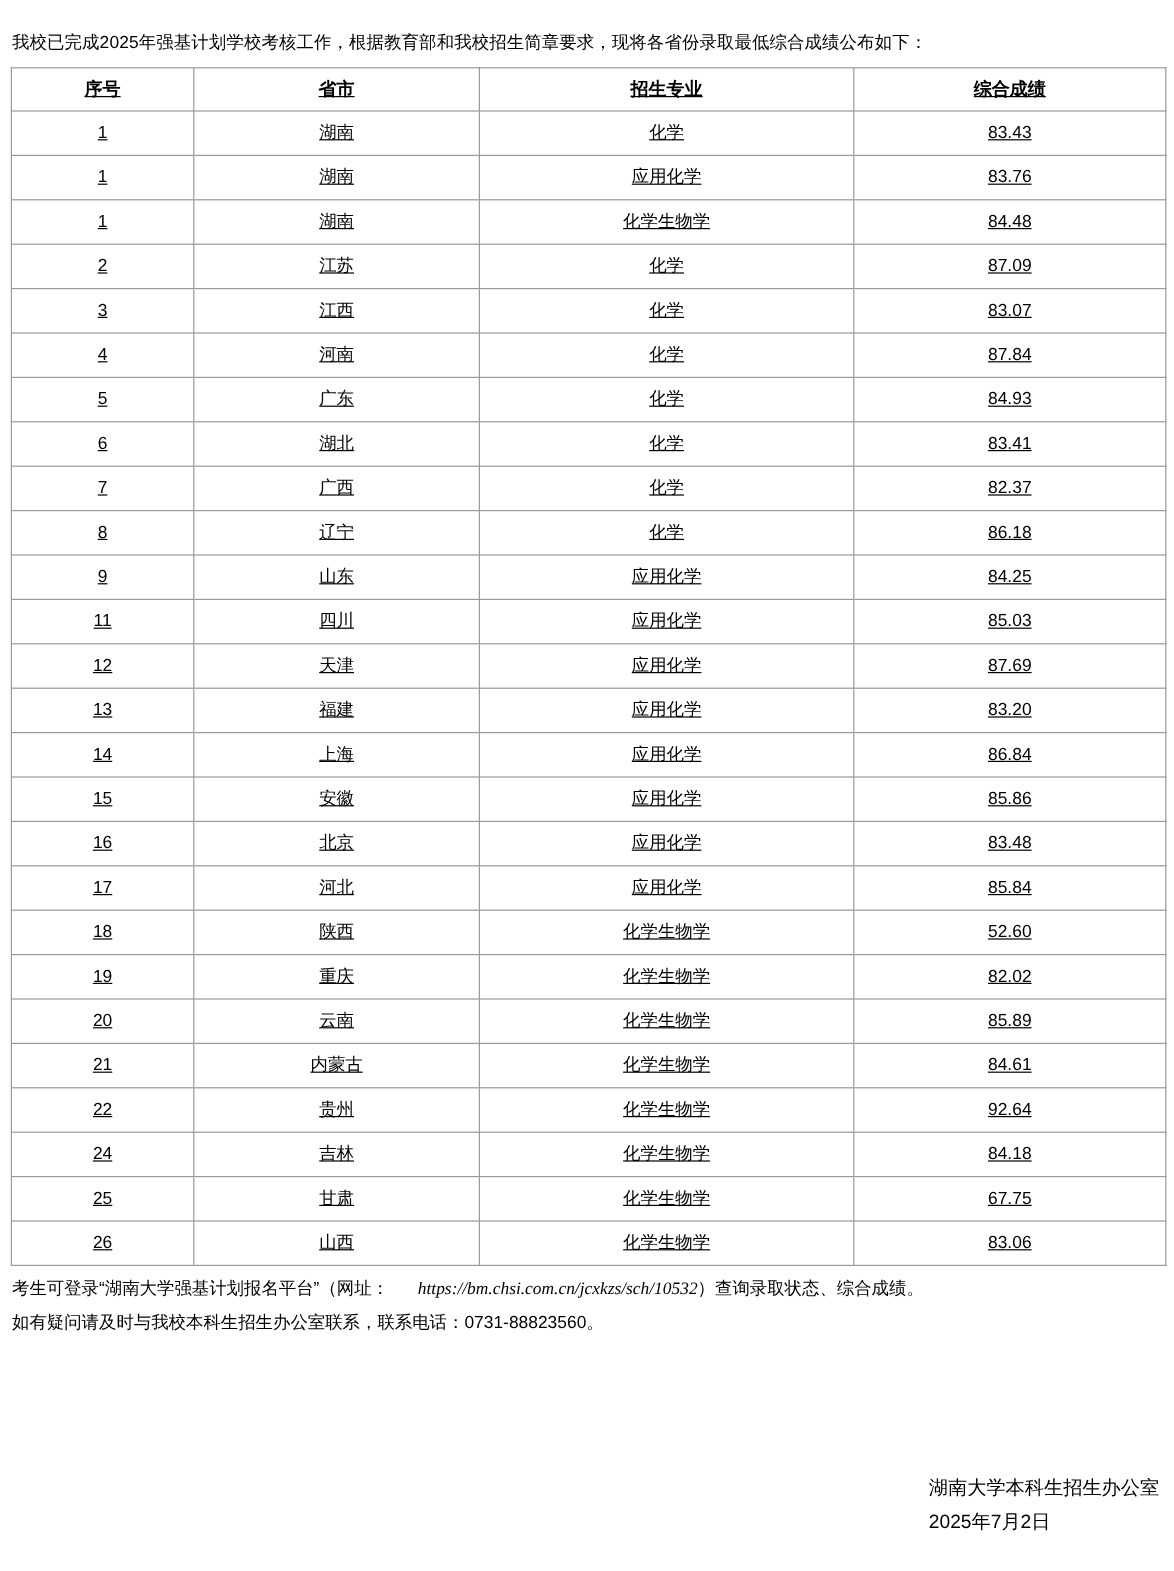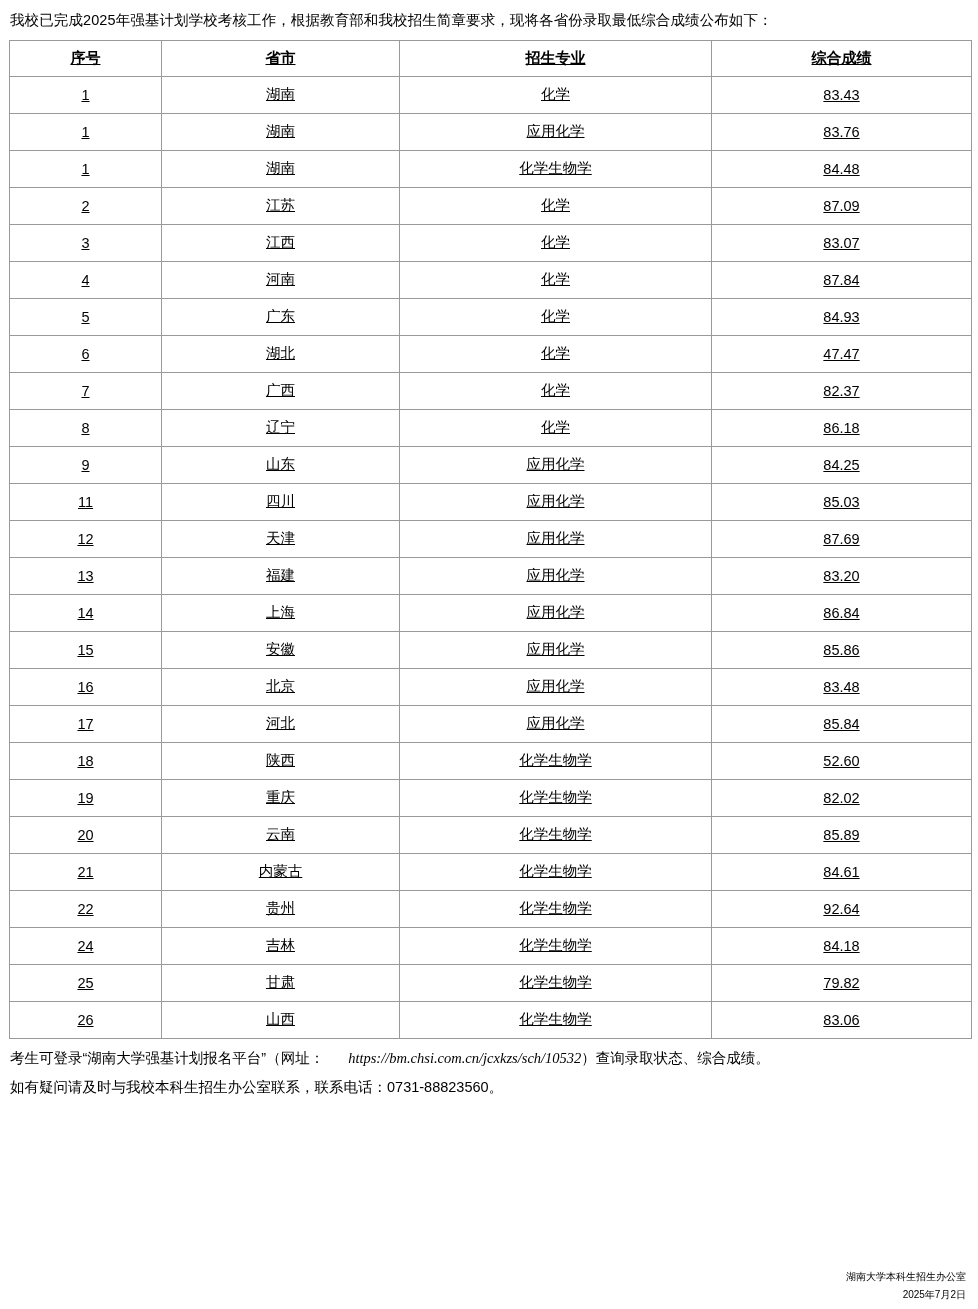--- a/index.html
+++ b/index.html
@@ -11,21 +11,21 @@
     width: 978px;
     height: 1309px;
     font-family: "Liberation Sans", "DejaVu Sans", sans-serif;
     color: #000000;
     overflow: hidden;
   }
   .page {
     width: 978px;
     height: 1309px;
     box-sizing: border-box;
-    padding: 8px 8px 0 8px;
+    padding: 24px 8px 0 8px;
     position: relative;
   }
   .intro {
     font-size: 14.5px;
     line-height: 1.5;
     margin: 2px 0 8px 2px;
     letter-spacing: 0.1px;
   }
   table.score-table {
     border-collapse: collapse;
@@ -62,23 +62,22 @@
     margin: 0 0 6px 0;
   }
   .url {
     font-family: "Liberation Serif", "DejaVu Serif", serif;
     font-style: italic;
     margin-left: 24px;
   }
   .signature {
     position: absolute;
     right: 12px;
-    bottom: 6px;
-    text-align: right;
-    font-size: 10px;
+    bottom: 26px;
+    font-size: 16px;
     line-height: 1.75;
   }
 </style>
 </head>
 <body>
 
 <div class="page">
 
   <div class="intro">我校已完成2025年强基计划学校考核工作，根据教育部和我校招生简章要求，现将各省份录取最低综合成绩公布如下：</div>
 
@@ -137,21 +136,21 @@
       <tr>
         <td>5</td>
         <td>广东</td>
         <td>化学</td>
         <td>84.93</td>
       </tr>
       <tr>
         <td>6</td>
         <td>湖北</td>
         <td>化学</td>
-        <td>47.47</td>
+        <td>83.41</td>
       </tr>
       <tr>
         <td>7</td>
         <td>广西</td>
         <td>化学</td>
         <td>82.37</td>
       </tr>
       <tr>
         <td>8</td>
         <td>辽宁</td>
@@ -239,21 +238,21 @@
       <tr>
         <td>24</td>
         <td>吉林</td>
         <td>化学生物学</td>
         <td>84.18</td>
       </tr>
       <tr>
         <td>25</td>
         <td>甘肃</td>
         <td>化学生物学</td>
-        <td>79.82</td>
+        <td>67.75</td>
       </tr>
       <tr>
         <td>26</td>
         <td>山西</td>
         <td>化学生物学</td>
         <td>83.06</td>
       </tr>
     </tbody>
   </table>
 

